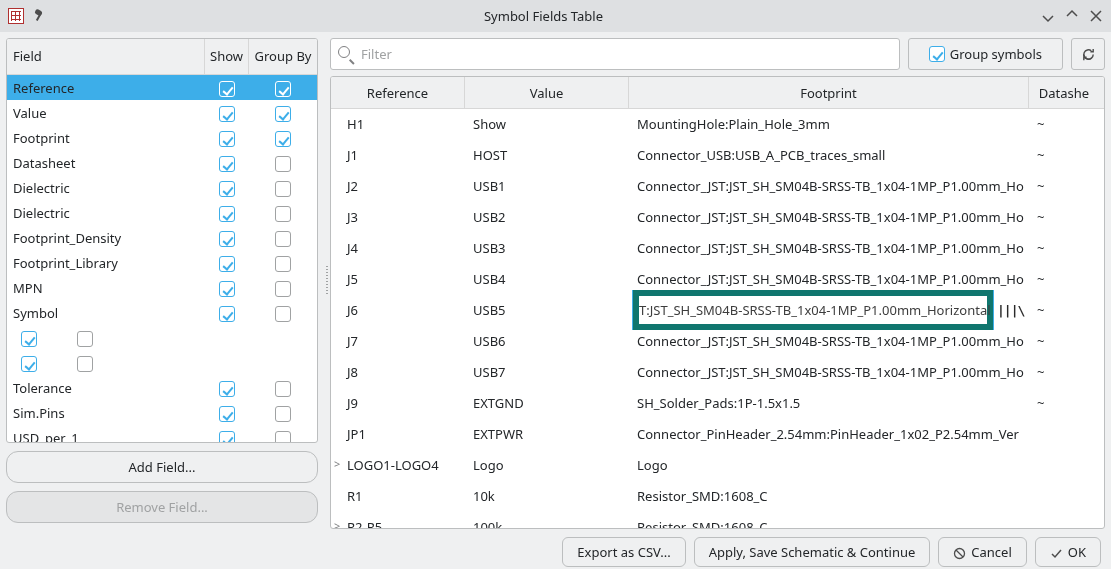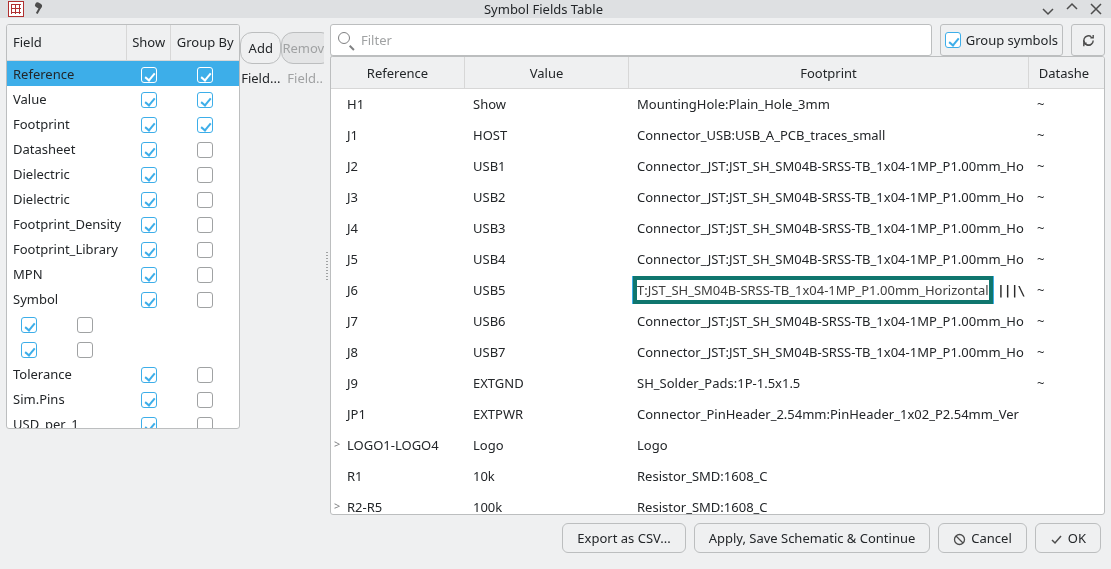--- a/index.html
+++ b/index.html
@@ -1,28 +1,28 @@
 <!DOCTYPE html>
 <html><head>
 <meta charset="utf-8">
 <style>
 *{box-sizing:border-box;margin:0;padding:0;font-family:"Noto Sans","DejaVu Sans",sans-serif;font-size:13px;color:#232629}
 html,body{width:1111px;height:569px;overflow:hidden;background:#eff0f1}
-.titlebar{height:18px;background:#dee0e2;display:flex;align-items:center;padding:0 8px}
+.titlebar{height:32px;background:#dee0e2;display:flex;align-items:center;padding:0 8px}
 .titlebar .left-icons{display:flex;gap:8px;align-items:center}
 .titlebar .title{flex:1;text-align:center;color:#232629}
 .titlebar .win-controls{display:flex;gap:10px;align-items:center}
 .app-icon{width:16px;height:16px;background:#fff;border:1px solid #b03030;position:relative}
 .app-icon:before{content:"";position:absolute;top:2px;left:2px;right:2px;bottom:2px;background:linear-gradient(#b03030 1px,transparent 1px),linear-gradient(90deg,#b03030 1px,transparent 1px);background-size:4px 4px}
 .pin-icon{width:14px;height:14px;position:relative}
 .pin-icon:after{content:"";position:absolute;width:2px;height:9px;background:#4d4d4d;left:6px;top:3px;transform:rotate(30deg)}
 .pin-icon:before{content:"";position:absolute;width:7px;height:5px;background:#4d4d4d;border-radius:2px;left:3px;top:1px;transform:rotate(30deg)}
 .wc{width:14px;height:14px;stroke:#4d4d4d;stroke-width:1.5;fill:none}
 .body{display:flex;height:497px}
-.left-panel{width:324px;padding:6px;display:flex;flex-direction:row}
+.left-panel{width:324px;padding:6px;display:flex;flex-direction:column}
 .fields-table{border:1px solid #bcbebf;background:#fff;flex:0 0 auto;max-height:405px;overflow:hidden;border-radius:3px}
 .fields-header{display:flex;height:36px;border-bottom:1px solid #d7d7d7;background:#eff0f1}
 .fh-field{flex:1;padding:8px 6px;border-right:1px solid #d7d7d7}
 .fh-show{width:44px;padding:8px 0;text-align:center;border-right:1px solid #d7d7d7}
 .fh-group{width:68px;padding:8px 0;text-align:center}
 .fields-body{height:368px;overflow:hidden}
 .field-row{display:flex;height:25px;align-items:center}
 .field-row.selected{background:#3daee9;color:#fff}
 .fr-name{flex:1;padding:0 6px;overflow:hidden;white-space:nowrap}
 .fr-show{width:44px;text-align:center}
@@ -31,43 +31,43 @@
 .cb.checked{border-color:#3daee9}
 .cb.checked:after{content:"";position:absolute;left:3px;top:5px;width:8px;height:4px;border-left:2px solid #3daee9;border-bottom:2px solid #3daee9;transform:rotate(-50deg)}
 .field-row.selected .cb.checked{border-color:#fff;background:transparent}
 .field-row.selected .cb.checked:after{border-color:#fff}
 .btn-row{margin-top:8px}
 .wide-btn{width:100%;height:32px;background:#eff0f1;border:1px solid #bcbebf;border-radius:12px;text-align:center;line-height:30px;cursor:pointer}
 .wide-btn.disabled{color:#a0a2a3;background:#e4e5e6}
 .splitter{width:6px;background:#eff0f1;cursor:col-resize;position:relative}
 .splitter:after{content:"";position:absolute;left:2px;top:50%;width:2px;height:30px;margin-top:-15px;background:repeating-linear-gradient(#a0a2a3,#a0a2a3 1px,transparent 1px,transparent 3px)}
 .right-panel{flex:1;padding:6px 6px 0 0;display:flex;flex-direction:column;min-width:0}
-.top-bar{display:flex;gap:8px;align-items:flex-end}
+.top-bar{display:flex;gap:8px;margin-bottom:6px;align-items:flex-end}
 .filter-wrap{flex:1;position:relative}
 .filter-input{width:100%;height:32px;padding:0 8px 0 30px;border:1px solid #bcbebf;border-radius:3px;background:#fff;outline:none}
 .filter-input::placeholder{color:#a0a2a3}
 .search-icon{position:absolute;left:8px;top:8px;width:15px;height:15px}
 .search-icon:before{content:"";position:absolute;width:10px;height:10px;border:1.5px solid #7f8082;border-radius:50%}
 .search-icon:after{content:"";position:absolute;width:6px;height:1.5px;background:#7f8082;bottom:-1px;right:-2px;transform:rotate(45deg)}
-.group-cb-label{display:flex;align-items:center;gap:5px;padding:5px 4px;border:1px solid #bcbebf;border-radius:3px;height:32px;background:#eff0f1;cursor:pointer}
+.group-cb-label{display:flex;align-items:center;gap:5px;padding:5px 20px;border:1px solid #bcbebf;border-radius:3px;height:32px;background:#eff0f1;cursor:pointer}
 .icon-btn{width:34px;height:32px;border:1px solid #bcbebf;border-radius:3px;background:#eff0f1;display:flex;align-items:center;justify-content:center;cursor:pointer}
 .refresh-icon{width:15px;height:15px}
 .refresh-icon svg{stroke:#4d4d4d;stroke-width:1.5;fill:none}
 .data-table{flex:1;border:1px solid #bcbebf;background:#fff;overflow:hidden;border-radius:3px;display:flex;flex-direction:column}
 .dt-header{display:flex;height:32px;background:#eff0f1;border-bottom:1px solid #d7d7d7}
 .dt-h{padding:7px 8px;border-right:1px solid #d7d7d7;text-align:center}
 .dt-body{flex:1;overflow:hidden}
 .dt-row{display:flex;height:31px;align-items:center;border-bottom:1px solid transparent}
 .dt-c{padding:0 8px;overflow:hidden;white-space:nowrap;text-overflow:clip}
 .c-ref{width:134px;padding-left:16px}
 .c-val{width:164px}
 .c-fp{width:400px;position:relative}
 .c-ds{width:70px}
 .expand-caret{position:absolute;left:3px;color:#7f8082;font-size:11px}
-.cell-editing{border:4px solid #0f766e;outline:1px solid #3daee9;background:#fff;padding:2px 0;height:28px;display:inline-flex;align-items:center;width:360px;color:#3d3d3d}
+.cell-editing{border:6px solid #0f766e;outline:1px solid #3daee9;background:#fff;padding:2px 0;height:40px;display:inline-flex;align-items:center;width:360px;color:#3d3d3d}
 .browse-icon{margin-left:4px;font-family:monospace;letter-spacing:-1px;font-weight:bold;color:#2a2a2a}
 .footer{height:46px;display:flex;justify-content:flex-end;align-items:center;gap:8px;padding:0 10px}
 .btn{height:30px;padding:0 14px;border:1px solid #bcbebf;border-radius:6px;background:#eff0f1;display:flex;align-items:center;gap:5px;cursor:pointer}
 .ic{width:13px;height:13px;display:inline-block}
 </style>
 </head>
 <body>
 
 <div class="titlebar">
   <div class="left-icons">

